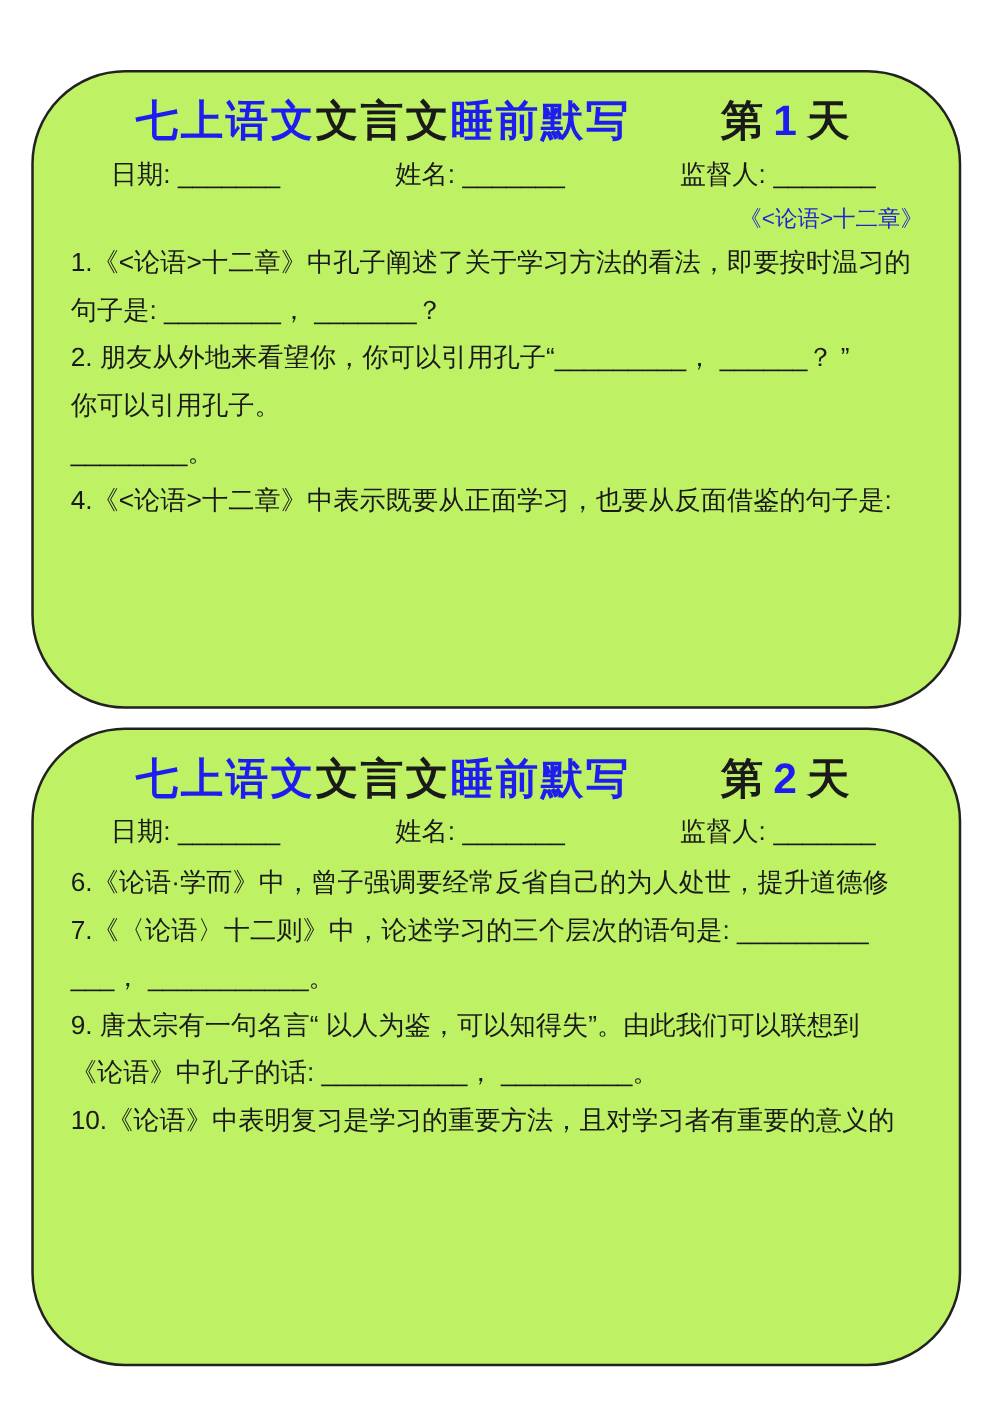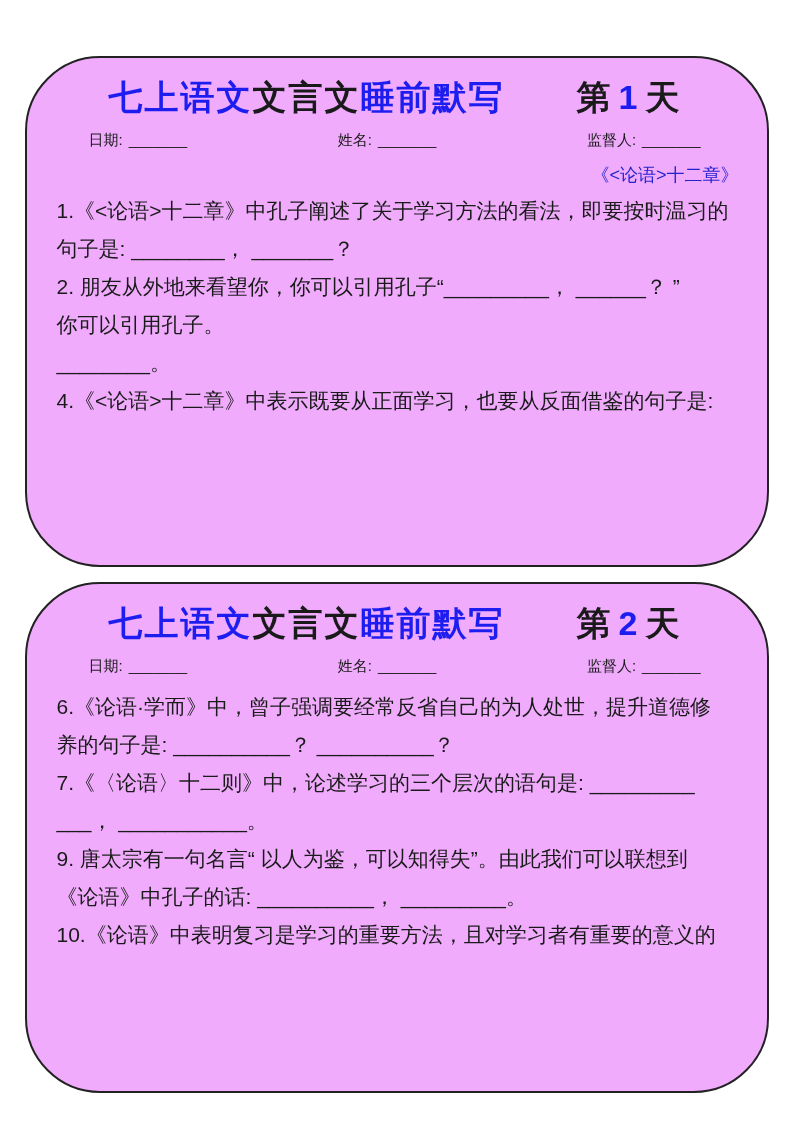--- a/index.html
+++ b/index.html
@@ -18,21 +18,21 @@
   }
   .card {
     box-sizing: border-box;
     width: 744px;
     height: 511px;
     margin: 0 auto;
     border: 2px solid #222222;
     border-radius: 75px;
     padding: 10px 28px 0 30px;
     overflow: hidden;
-    background: #f0abfc;
+    background: #bef264;
   }
   .card.first { margin-top: 56px; }
   .card.second { margin-top: 15px; }
 
   .title-row {
     display: flex;
     justify-content: space-between;
     align-items: baseline;
     padding: 6px 58px 0 52px;
     font-size: 34px;
@@ -42,21 +42,21 @@
   }
   .title { margin: 0; font-size: 34px; letter-spacing: 2px; font-weight: bold; }
   .blue { color: #1d1df0; }
   .day { letter-spacing: 1px; }
   .day .daynum { margin: 0 7px; }
 
   .fields-row {
     display: flex;
     justify-content: space-between;
     padding: 4px 38px 0 32px;
-    font-size: 15px;
+    font-size: 21px;
     line-height: 32px;
     white-space: nowrap;
   }
   .field .flabel { margin-right: 6px; }
   .fblank { letter-spacing: 0; }
 
   .subtitle {
     font-size: 18px;
     line-height: 34px;
     color: #2323cd;
@@ -119,21 +119,20 @@
 
     <div class="fields-row">
       <div class="field"><span class="flabel">日期:</span><span class="fblank">_______</span></div>
       <div class="field"><span class="flabel">姓名:</span><span class="fblank">_______</span></div>
       <div class="field"><span class="flabel">监督人:</span><span class="fblank">_______</span></div>
     </div>
 
     <div class="qwrap">
       <div class="qblock">
         <div class="q">6.《论语·学而》中，曾子强调要经常反省自己的为人处世，提升道德修</div>
-        <div class="q">养的句子是: __________？ __________？</div>
       </div>
       <div class="qblock">
         <div class="q">7.《〈论语〉十二则》中，论述学习的三个层次的语句是: _________</div>
         <div class="q">___， ___________。</div>
       </div>
       <div class="qblock">
       </div>
       <div class="qblock">
         <div class="q">9. 唐太宗有一句名言“ 以人为鉴，可以知得失”。由此我们可以联想到</div>
         <div class="q">《论语》中孔子的话: __________， _________。</div>

